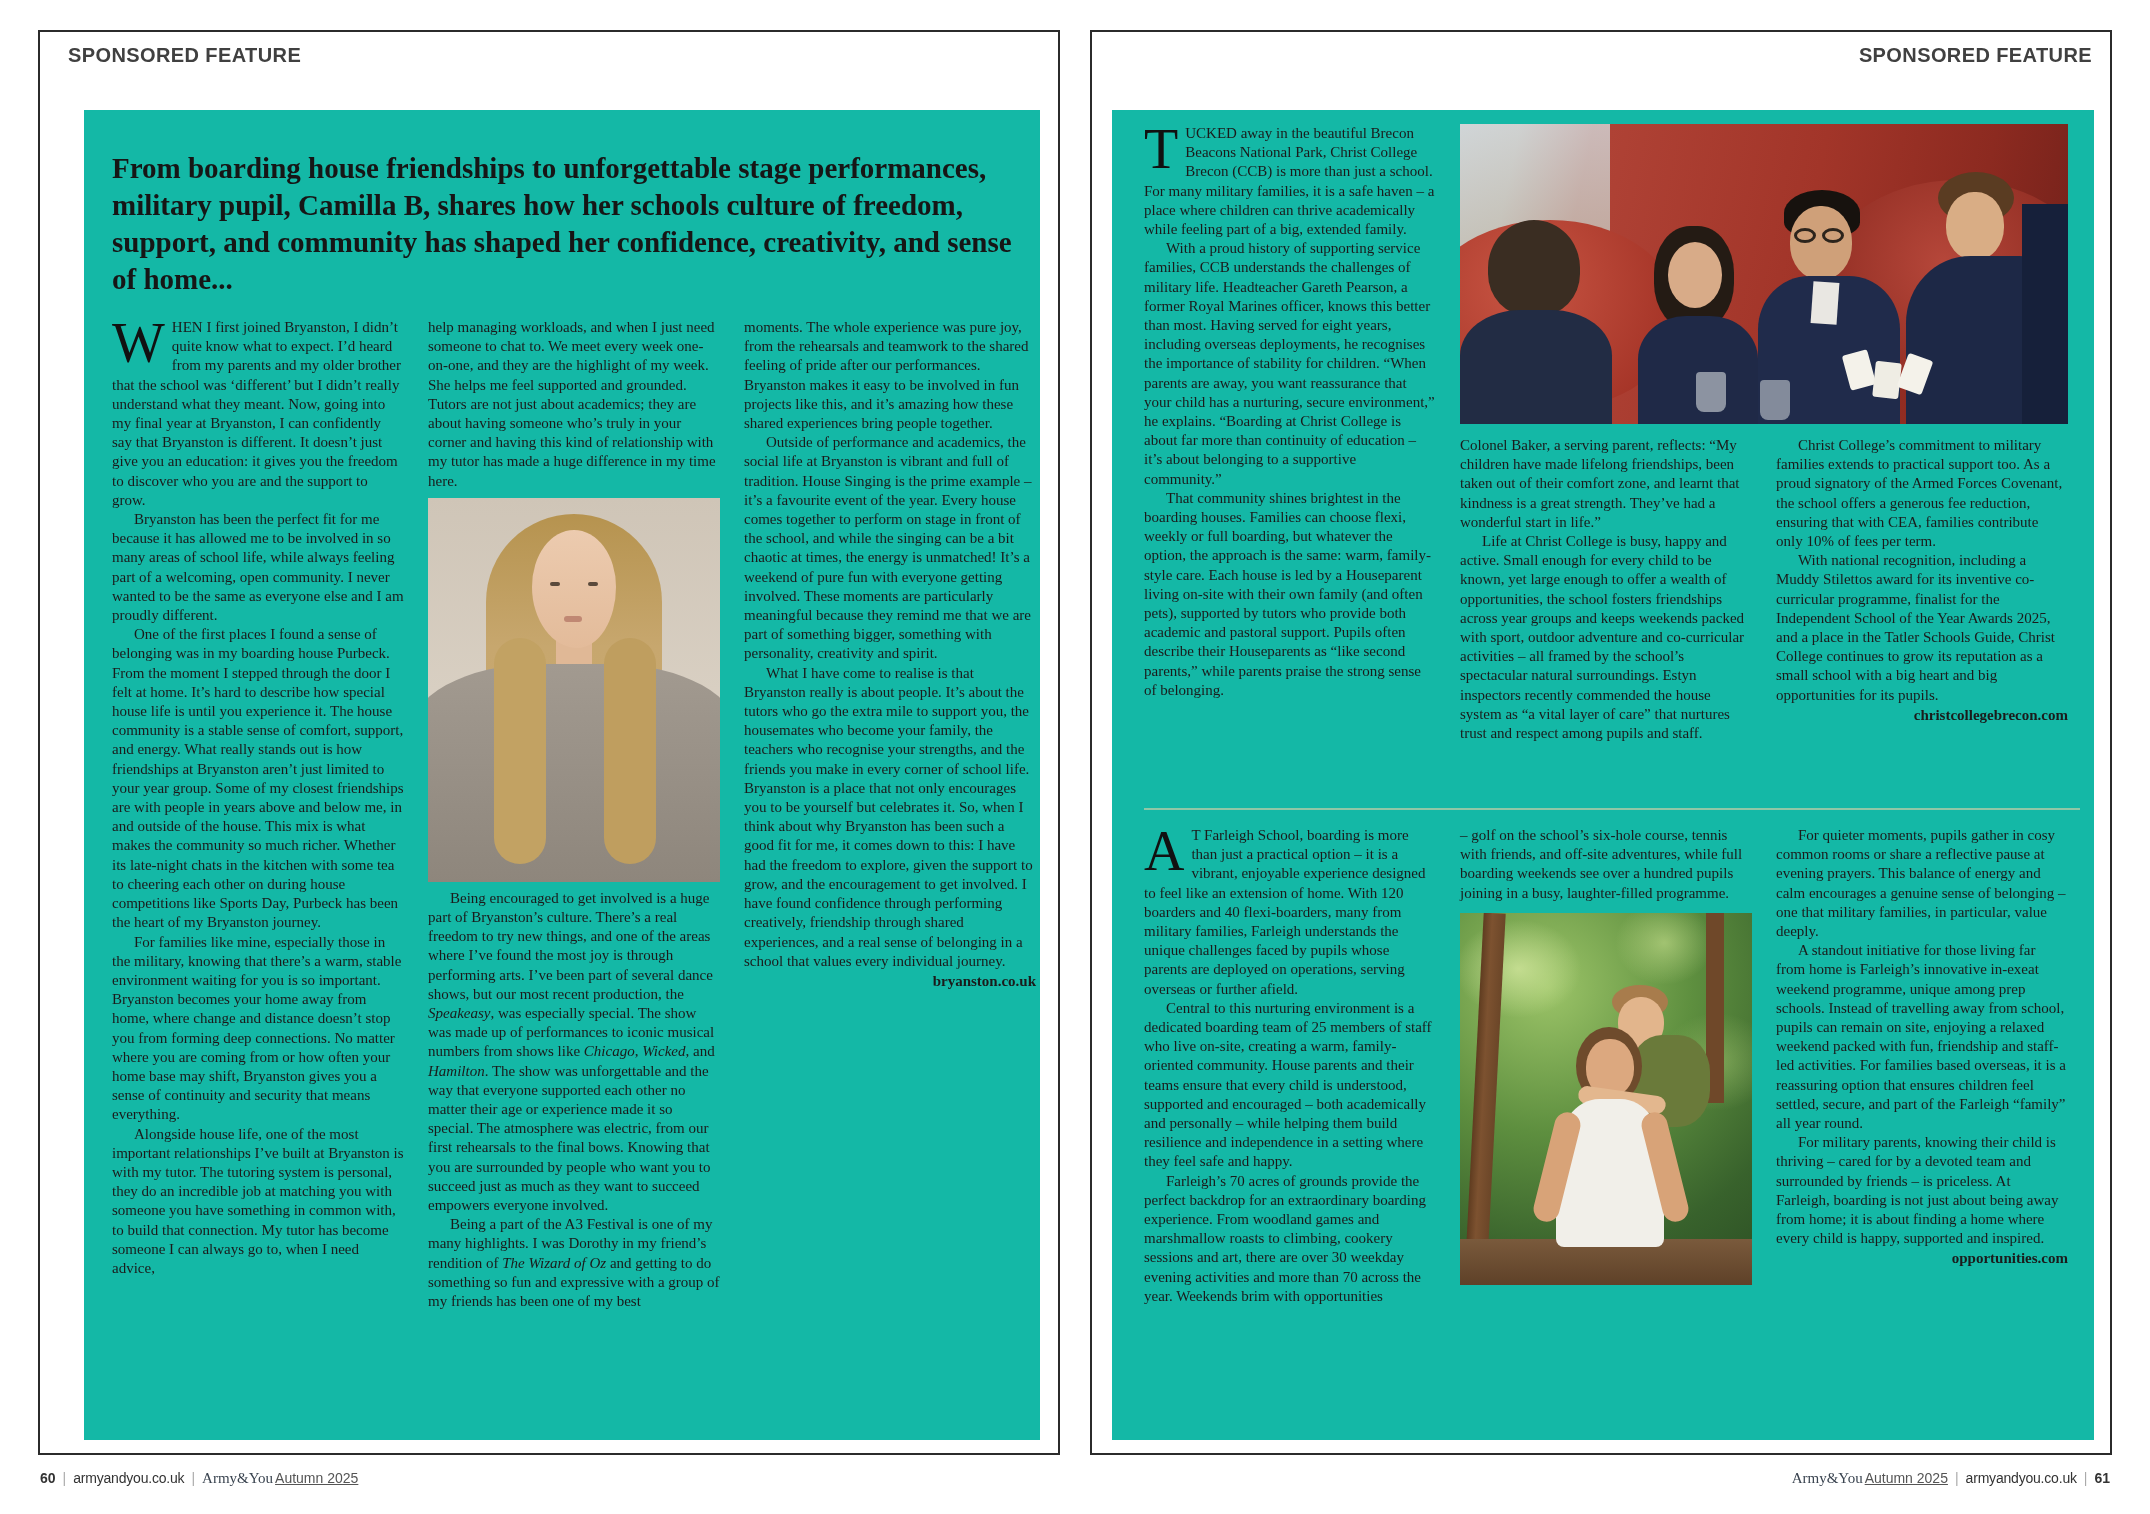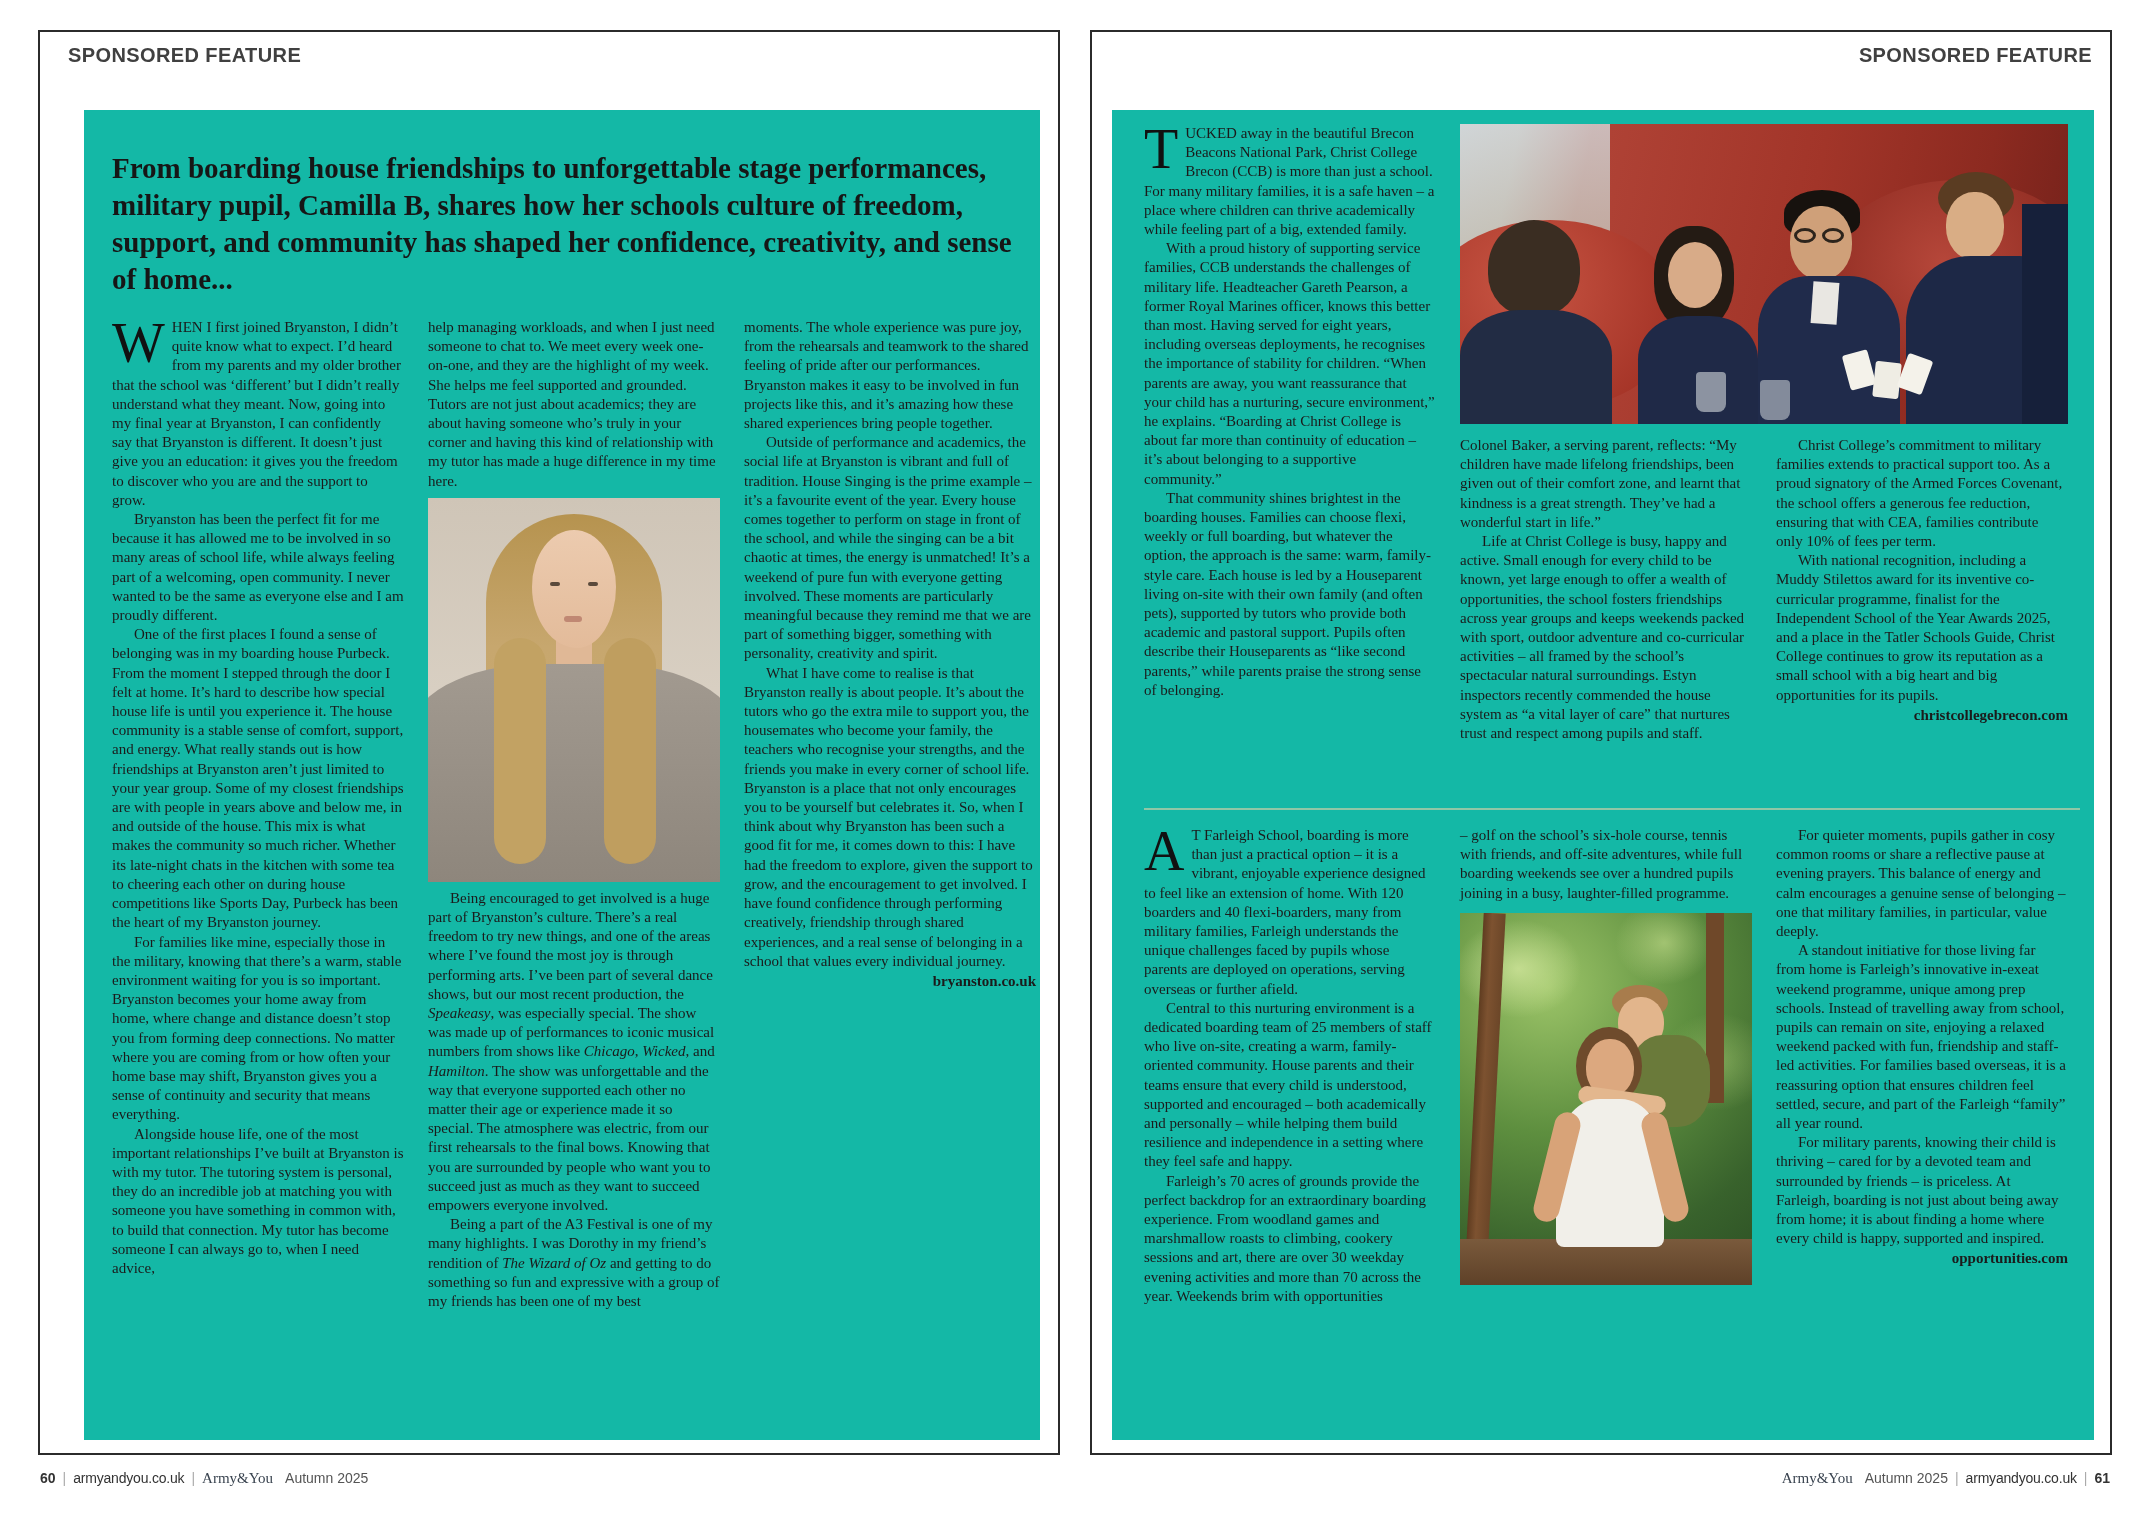--- a/index.html
+++ b/index.html
@@ -57,21 +57,21 @@
       radial-gradient(circle at 30% 20%, #9cc468 0%, #5e8f3f 40%, #38622c 75%, #2c4f24 100%); }
 
   
   .footer { position: absolute; top: 1470px; font-family: "Liberation Sans", sans-serif;
             font-size: 14px; color: #4a4a4a; }
   #footer-left { left: 40px; }
   #footer-right { right: 40px; text-align: center; }
   .f-num { font-weight: 700; color: #333; }
   .f-site { font-weight: 400; color: #333; letter-spacing: -0.2px; }
   .f-brand { font-family: "Liberation Serif", serif; font-size: 15px; color: #3a4450; }
-  .f-issue { color: #555; margin-left: 12px; }
+  .f-issue { color: #555; margin-left: 2px; text-decoration: underline; }
   .sep { color: #aaa; font-weight: 300; margin: 0 7px; }
 </style>
 </head>
 <body>
 
 <div class="page" id="page-left">
   <div class="kicker">SPONSORED FEATURE</div>
 
   <div class="panel" id="panel-left">
     <h1 class="headline">From boarding house friendships to unforgettable stage performances, military pupil, Camilla B, shares how her schools culture of freedom, support, and community has shaped her confidence, creativity, and sense of home...</h1>
@@ -149,21 +149,21 @@
           <div class="ph" style="top:80px;right:0;width:46px;height:220px;background:#16203a;"></div>
           <div class="ph" style="top:228px;left:386px;width:26px;height:36px;background:#f4f2ea;border-radius:3px;transform:rotate(-15deg);"></div>
           <div class="ph" style="top:238px;left:414px;width:26px;height:36px;background:#efede4;border-radius:3px;transform:rotate(6deg);"></div>
           <div class="ph" style="top:232px;left:442px;width:26px;height:36px;background:#f4f2ea;border-radius:3px;transform:rotate(20deg);"></div>
           <div class="ph" style="top:248px;left:236px;width:30px;height:40px;background:rgba(230,235,235,.55);border-radius:4px 4px 8px 8px;"></div>
           <div class="ph" style="top:256px;left:300px;width:30px;height:40px;background:rgba(230,235,235,.5);border-radius:4px 4px 8px 8px;"></div>
         </div>
 
         <div class="a1cols">
           <div class="txtcol">
-            <p class="para">Colonel Baker, a serving parent, reflects: “My children have made lifelong friendships, been given out of their comfort zone, and learnt that kindness is a great strength. They’ve had a wonderful start in life.”</p>
+            <p class="para">Colonel Baker, a serving parent, reflects: “My children have made lifelong friendships, been taken out of their comfort zone, and learnt that kindness is a great strength. They’ve had a wonderful start in life.”</p>
             <p class="para ind">Life at Christ College is busy, happy and active. Small enough for every child to be known, yet large enough to offer a wealth of opportunities, the school fosters friendships across year groups and keeps weekends packed with sport, outdoor adventure and co-curricular activities – all framed by the school’s spectacular natural surroundings. Estyn inspectors recently commended the house system as “a vital layer of care” that nurtures trust and respect among pupils and staff.</p>
           </div>
           <div class="txtcol">
             <p class="para ind">Christ College’s commitment to military families extends to practical support too. As a proud signatory of the Armed Forces Covenant, the school offers a generous fee reduction, ensuring that with CEA, families contribute only 10% of fees per term.</p>
             <p class="para ind">With national recognition, including a Muddy Stilettos award for its inventive co-curricular programme, finalist for the Independent School of the Year Awards 2025, and a place in the Tatler Schools Guide, Christ College continues to grow its reputation as a small school with a big heart and big opportunities for its pupils.</p>
             <span class="site">christcollegebrecon.com</span>
           </div>
         </div>
       </div>
     </div>

